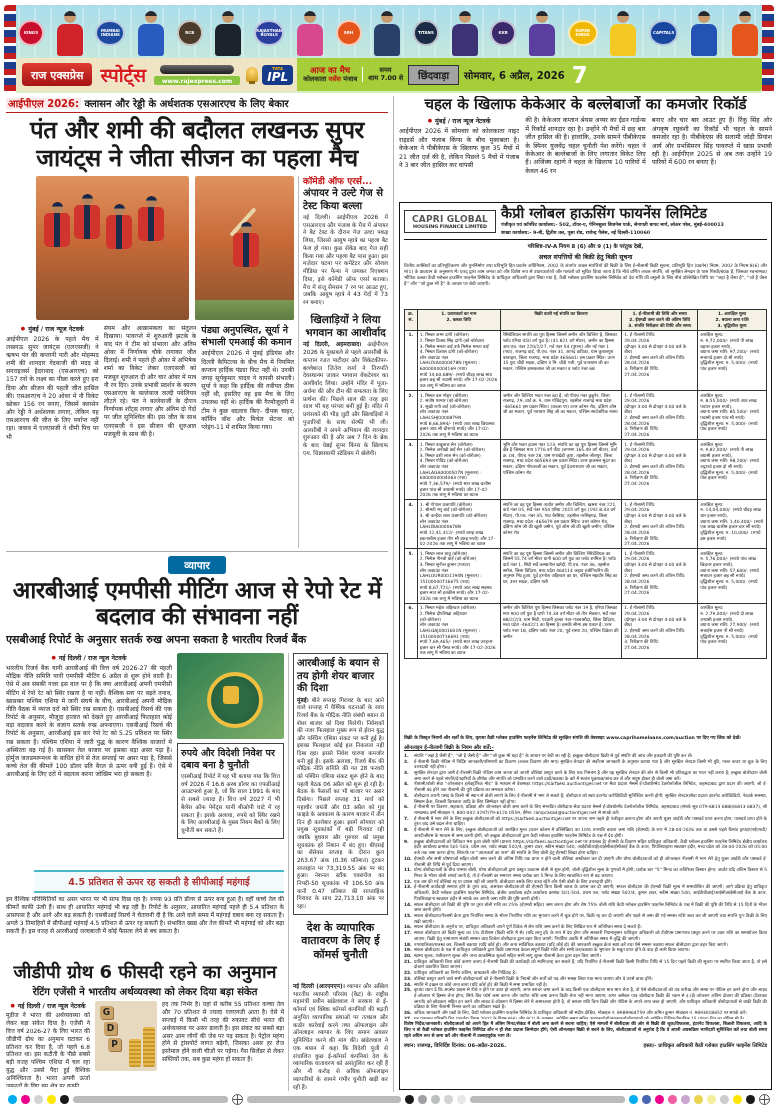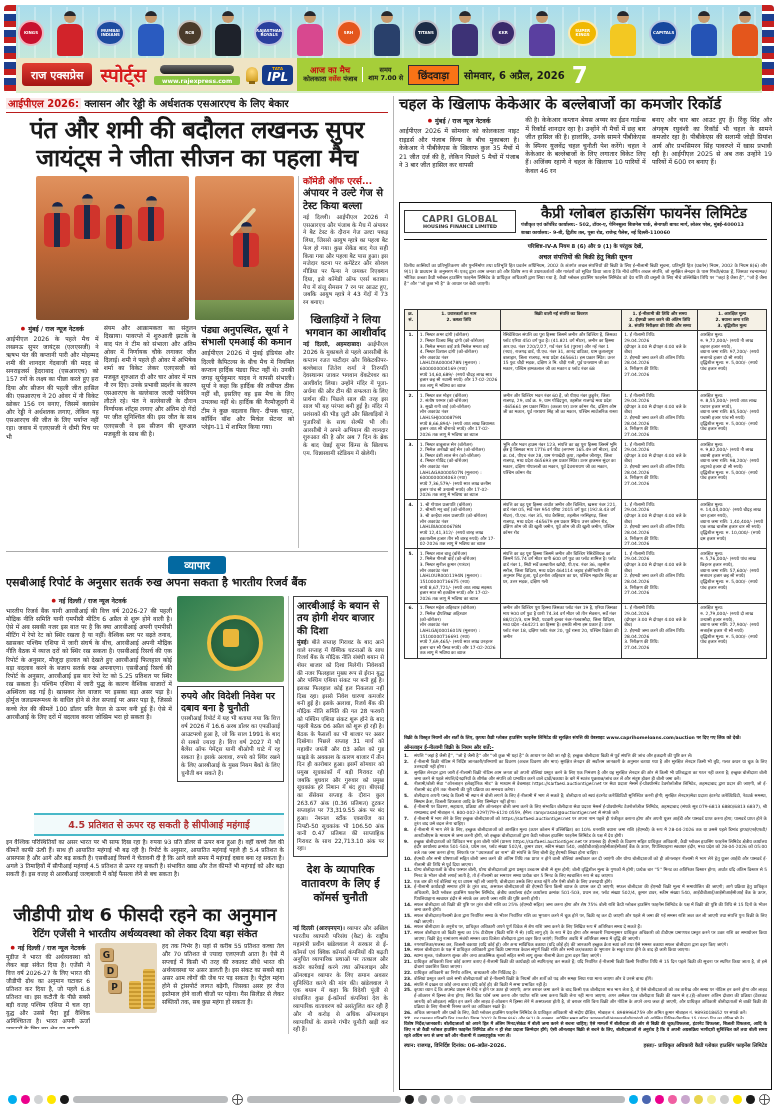--- a/index.html
+++ b/index.html
@@ -27,21 +27,21 @@
   .trophy:after{content:"";position:absolute;left:3px;bottom:-2px;width:6px;height:3px;background:#8a6510}
   .ipl-logo{background:#153a8a;border-radius:4px;color:#fff;text-align:center;padding:2px 5px;margin-right:4px;line-height:1}
   .ipl-logo .tata{display:block;font-size:4px;color:#ffb300;font-weight:700}
   .ipl-logo .ipl{display:block;font-size:12px;font-weight:900;font-style:italic}
   .green-area{flex:1;align-self:stretch;background:#a6ce39;display:flex;align-items:center;gap:5px;padding:0 6px}
   .match-box{text-align:center;line-height:1.15}
   .match-label{color:#c41111;font-weight:800;font-size:8.5px}
   .match-teams{font-size:6.5px;font-weight:700;color:#1c1c1c}
   .match-teams .vs{color:#c41111}
   .time-box{border-left:1px solid #fff;padding-left:5px;text-align:center;font-size:6.5px;font-weight:700;line-height:1.2}
-  .edition-box{background:#f97316;border:1px solid #333;padding:2px 9px;font-weight:800;font-size:10px;white-space:nowrap}
+  .edition-box{background:#a3a3a3;border:1px solid #333;padding:2px 9px;font-weight:800;font-size:10px;white-space:nowrap}
   .date-box{font-size:10px;font-weight:800;white-space:nowrap}
   .page-num{font-size:23px;font-weight:900;color:#fff;margin-left:2px}
   
   .main{position:absolute;top:96px;left:6px;width:766px;height:996px;display:flex;gap:5px;overflow:hidden}
   .col-left{width:382px}
   .col-right{width:379px;border-left:1px solid #b5b5b5;padding-left:5px}
   .kicker{font-size:10px;font-weight:800;border-bottom:1px solid #b91c1c;padding-bottom:2px;white-space:nowrap;overflow:hidden}
   .kicker .kp{color:#c41111;background:#fbe9e9;padding:0 2px}
   .headline1{font-size:24px;font-weight:900;text-align:center;line-height:1.16;margin:4px 0 3px;letter-spacing:-.4px}
   .byline{font-size:6.3px;font-weight:700;text-align:center;color:#1c1c1c;margin-bottom:2px}
@@ -87,32 +87,32 @@
   .cpi-body{font-size:5.9px;line-height:1.35;text-align:justify;height:62px;overflow:hidden}
   .gdp-h{font-size:18px;font-weight:900;text-align:center;line-height:1.1;margin-top:4px}
   .gdp-sub{font-size:10px;font-weight:700;text-align:center;margin:2px 0 3px}
   .gdp-row{display:flex;gap:5px;height:86px;overflow:hidden}
   .gdp-c1{width:84px;overflow:hidden}.gdp-c2{flex:1;overflow:hidden}
   .gdp-img{width:62px;height:70px;background:#e7d9bf;border-radius:2px;position:relative;overflow:hidden}
   .blk{position:absolute;width:13px;height:13px;background:#caa36a;color:#222;font-weight:900;font-size:9px;display:flex;align-items:center;justify-content:center;border-radius:2px;box-shadow:1px 1px 0 #9c7743}
   .coin{position:absolute;width:12px;background:repeating-linear-gradient(180deg,#e6b84c 0 2px,#c9992f 2px 4px);border-radius:2px}
   .ecom-h{font-size:11px;font-weight:800;text-align:center;line-height:1.25;margin:6px 0 21px}
   
-  .headline3{font-size:15px;font-weight:900;text-align:left;line-height:1.15;margin-bottom:3px}
+  .headline3{font-size:15px;font-weight:900;text-align:center;line-height:1.15;margin-bottom:3px}
   .chahal-cols{display:flex;gap:6px;height:82px;overflow:hidden}
   .ccol{flex:1;overflow:hidden}
   .chahal-cols p.body{font-size:6.3px}
   
   .ad{border:1.5px solid #111;margin-top:4px;height:888px;padding:3px 4px;display:flex;flex-direction:column;gap:2px;overflow:hidden}
   .ad-header{display:flex;gap:5px;align-items:stretch;border-bottom:1px solid #111;padding-bottom:2px}
-  .ad-logo{border:1.5px solid #333;padding:3px;text-align:center;width:112px;align-self:center}
+  .ad-logo{border:1.5px solid #333;padding:3px;text-align:center;width:92px;align-self:center}
   .ad-logo .l1{font-size:9px;font-weight:700;color:#57585a;letter-spacing:.2px}
   .ad-logo .l2{font-size:4.8px;font-weight:800;color:#2d2d2d}
   .ad-head-right{flex:1}
-  .ad-title{font-size:14.5px;font-weight:900;text-align:center;line-height:1.05}
+  .ad-title{font-size:14.5px;font-weight:900;text-align:left;line-height:1.05}
   .ad-addr{font-size:4.8px;font-weight:600;line-height:1.4;margin-top:1px}
   .ad-appendix{text-align:center;font-size:5.4px;font-weight:800}
   .ad-notice-title{text-align:center;font-size:6.2px;font-weight:800}
   .ad-intro{font-size:4.5px;text-align:justify;line-height:1.35;height:44px;overflow:hidden}
   .ad-table-wrap{height:424px;overflow:hidden}
   table.auction{width:100%;border-collapse:collapse;table-layout:fixed;font-size:4.4px;line-height:1.28}
   table.auction th,table.auction td{border:0.5px solid #333;padding:1.5px 2px;vertical-align:top;white-space:pre-line;word-break:break-word}
   table.auction th{font-weight:800;text-align:center;background:#f5f1e6}
   td.sno{text-align:center;font-weight:700}
   .c0{width:3.5%}.c1{width:23%}.c2{width:33.5%}.c3{width:21%}.c4{width:19%}
@@ -281,20 +281,21 @@
           <div>
             <div class="rail-h">खिलाड़ियों ने लिया भगवान का आशीर्वाद</div>
             <p class="body" style="font-size:5.8px"><span class="dateline">नई दिल्ली, अहमदाबाद।</span><span> आईपीएल 2026 के मुकाबले से पहले आरसीबी के कप्तान रजत पाटीदार और विकेटकीपर-बल्लेबाज जितेश शर्मा ने तिरुपति देवस्थानम जाकर भगवान वेंकटेश्वर का आशीर्वाद लिया। उन्होंने मंदिर में पूजा-अर्चना की और टीम की सफलता के लिए प्रार्थना की। पिछले साल की तरह इस साल भी यह परंपरा बनी हुई है। मंदिर में प्रशंसकों की भीड़ जुटी और खिलाड़ियों ने पुजारियों के साथ सेल्फी भी ली। आरसीबी ने अपने अभियान की शानदार शुरुआत की है और अब 7 दिन के ब्रेक के बाद चेन्नई सुपर किंग्स के खिलाफ एम. चिन्नास्वामी स्टेडियम में खेलेगी।</span></p>
           </div>
         </div>
       </div>
 
       <div class="vyapar-wrap">
         <span class="vyapar">व्यापार</span>
       </div>
+      <h2 class="headline2">आरबीआई एमपीसी मीटिंग आज से रेपो रेट में बदलाव की संभावना नहीं</h2>
       <div class="subhead2">एसबीआई रिपोर्ट के अनुसार सतर्क रुख अपना सकता है भारतीय रिजर्व बैंक</div>
 
       <div class="biz-region">
         <div class="biz-left">
           <div class="rbi-row">
             <div class="rbi-colA">
               <div class="byline">नई दिल्ली / राज न्यूज नेटवर्क</div>
               <p class="body">भारतीय रिजर्व बैंक यानी आरबीआई की वित्त वर्ष 2026-27 की पहली मौद्रिक नीति समिति यानी एमपीसी मीटिंग 6 अप्रैल से शुरू होने वाली है। ऐसे में अब सबकी नजर इस बात पर है कि क्या आरबीआई अपनी एमपीसी मीटिंग में रेपो रेट को स्थिर रखता है या नहीं। वैश्विक स्तर पर बढ़ते तनाव, खासकर पश्चिम एशिया में जारी संघर्ष के बीच, आरबीआई अपनी मौद्रिक नीति बैठक में ब्याज दरों को स्थिर रख सकता है। एसबीआई रिसर्च की एक रिपोर्ट के अनुसार, मौजूदा हालात को देखते हुए आरबीआई फिलहाल कोई बड़ा बदलाव करने के बजाय सतर्क रुख अपनाएगा। एसबीआई रिसर्च की रिपोर्ट के अनुसार, आरबीआई इस बार रेपो रेट को 5.25 प्रतिशत पर स्थिर रख सकता है। पश्चिम एशिया में जारी युद्ध के कारण वैश्विक बाजारों में अस्थिरता बढ़ गई है। खासकर तेल बाजार पर इसका बड़ा असर पड़ा है। होर्मुज जलडमरूमध्य के बाधित होने से तेल सप्लाई पर असर पड़ा है, जिससे कच्चे तेल की कीमतें 100 डॉलर प्रति बैरल से ऊपर बनी हुई हैं। ऐसे में आरबीआई के लिए दरों में बदलाव करना जोखिम भरा हो सकता है।</p>
             </div>
             <div class="rbi-colB">

